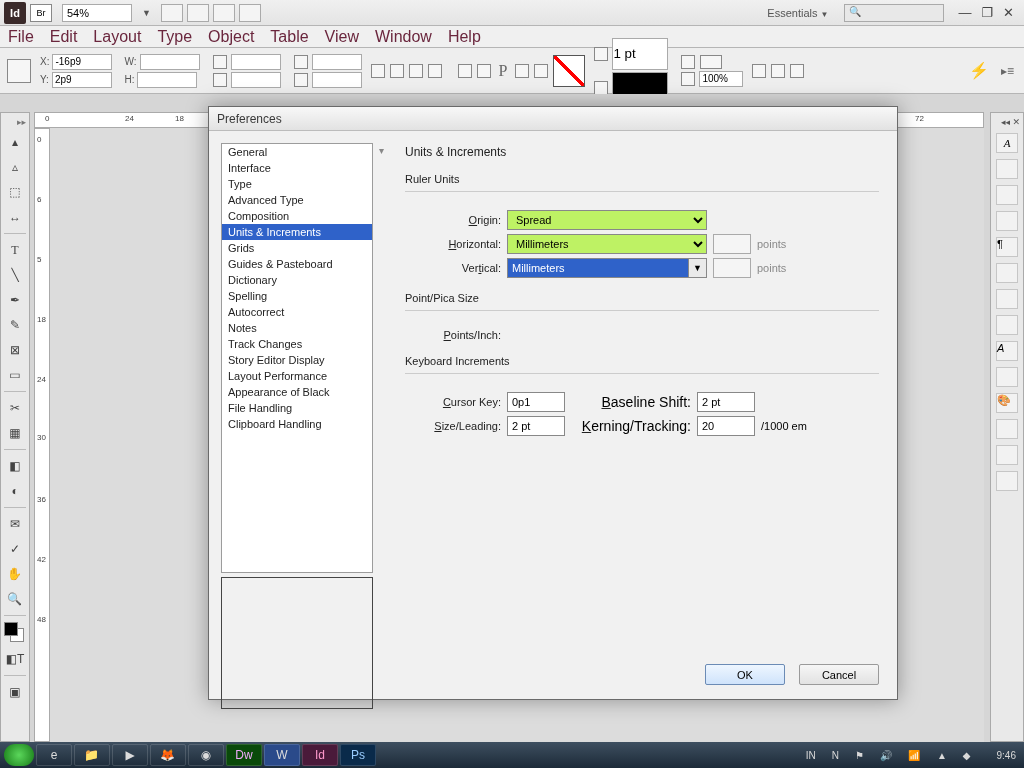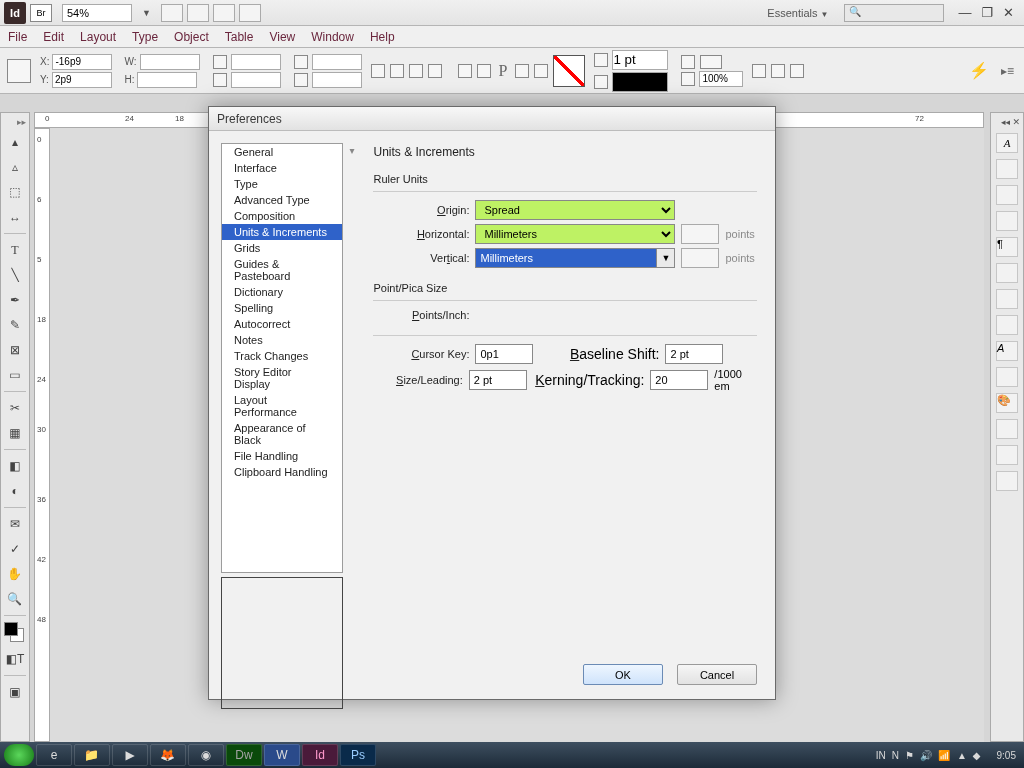--- a/index.html
+++ b/index.html
@@ -12,31 +12,31 @@
 .appbar .zoom { width:70px; font-size:11px; padding:2px 4px; border:1px solid #aaa; background:#fff; margin-right:10px;}
 .appbar .dd { width:22px; height:18px; border:1px solid #aaa; margin-right:4px; background:#f4f4f4;}
 .appbar .spacer{flex:1;}
 .appbar .ws { font-size:11px; padding:2px 10px; color:#555; margin-right:6px;}
 .appbar .search{width:100px;height:18px;border:1px solid #aaa;background:#e8e8e8;margin-right:4px;}
 .appbar .winbtns{display:flex;gap:10px;padding:0 10px;}
 .appbar .winbtns span{font-size:13px;color:#444;}
 
 
 .menubar { height: 22px; background:#f0f0f0; display:flex; align-items:center; padding:0 8px; gap:16px; border-bottom:1px solid #b5b5b5;}
-.menubar span { color:#6a263d; font-size:12px; }
+.menubar span { color:#6a263d; font-size:16px; }
 
 
 .ctrl { height:46px; background:#eeeeee; border-bottom:1px solid #b5b5b5; display:flex; align-items:center; padding:0 6px; gap:4px; font-size:10px;}
 .ctrl .mini{width:60px;height:16px;border:1px solid #aaa;background:#fff;font-size:10px;padding:0 2px;}
 .ctrl .grp{display:flex;flex-direction:column;gap:2px;margin:0 4px;}
 .ctrl .block{width:14px;height:14px;border:1px solid #888;background:#f6f6f6;margin:0 1px;}
 .ctrl .seg{display:flex;align-items:center;gap:3px;}
 .ctrl .swatch{width:32px;height:32px;border:1px solid #555;position:relative;}
 .ctrl .swatch .none{position:absolute;inset:0;background:linear-gradient(to top right,transparent 46%,red 46%,red 54%,transparent 54%),#fff;}
-.ctrl .longfield{width:56px;height:20px;border:1px solid #aaa;background:#fff;}
+.ctrl .longfield{width:56px;height:32px;border:1px solid #aaa;background:#fff;}
 .ctrl .lbl{color:#555;}
 
 
 .docarea{position:absolute;top:94px;left:0;right:0;bottom:26px;background:#d6d6d6;}
 .tab{position:absolute;top:0;left:34px;height:18px;background:#f2f2f2;border:1px solid #aaa;border-bottom:none;padding:0 10px;font-size:11px;display:flex;align-items:center;color:#444;margin-top:19px;}
 .tab .x{margin-left:8px;color:#888;}
 .hruler{position:absolute;top:18px;left:34px;right:40px;height:16px;background:#fff;border:1px solid #aaa;font-size:8px;}
 .hruler span{position:absolute;top:1px;color:#444;}
 .vruler{position:absolute;top:34px;left:34px;width:16px;bottom:0;background:#fff;border:1px solid #aaa;font-size:8px;}
 .vruler span{position:absolute;left:2px;color:#444;}
@@ -49,53 +49,53 @@
 .toolbox .sw{width:22px;height:22px;position:relative;}
 .toolbox .sw .f{position:absolute;width:14px;height:14px;background:#000;border:1px solid #888;}
 .toolbox .sw .b{position:absolute;width:14px;height:14px;background:#fff;border:1px solid #888;top:6px;left:6px;}
 
 
 .rpanel{position:absolute;top:18px;right:0;width:34px;bottom:0;background:#e9e9e9;border:1px solid #aaa;display:flex;flex-direction:column;align-items:center;padding-top:4px;gap:6px;}
 .rpanel .ic{width:22px;height:20px;border:1px solid #c6c6c6;background:#f2f2f2;}
 .rpanel .top{height:10px;width:100%;display:flex;justify-content:flex-end;padding:0 3px;font-size:9px;color:#555;}
 
 
-.dialog{position:absolute;top:106px;left:208px;width:568px;height:594px;background:#f1f1f1;border:1px solid #6a6a6a;box-shadow:0 0 20px rgba(0,0,0,.35);}
+.dialog{position:absolute;top:106px;left:208px;width:690px;height:594px;background:#f1f1f1;border:1px solid #6a6a6a;box-shadow:0 0 20px rgba(0,0,0,.35);}
 .dialog .titlebar{height:24px;background:linear-gradient(#f8f8f8,#e2e2e2);border-bottom:1px solid #bcbcbc;display:flex;align-items:center;padding:0 8px;font-size:12px;color:#3a3a3a;}
 .dialog .body{display:flex;height:calc(100% - 24px);}
 .dialog .catlist{width:170px;padding:12px 6px 8px 12px;}
 .dialog .catlist .box{border:1px solid #9c9c9c;height:430px;background:#fff;overflow:auto;}
-.dialog .catlist .cat{padding:2px 12px;font-size:11px;color:#222;cursor:default;}
+.dialog .catlist .cat{padding:2px 6px;font-size:11px;color:#222;cursor:default;}
 .dialog .catlist .cat.sel{background:#2f62c9;color:#fff;}
 .dialog .catlist .emptybox{border:1px solid #444;height:132px;margin-top:4px;}
 .dialog .main{flex:1;padding:14px 18px 10px 16px;position:relative;}
 .dialog h3{font-size:12px;font-weight:normal;color:#222;margin-bottom:14px;}
 .group{margin-bottom:14px;}
 .group .gtitle{font-size:11px;color:#222;margin-bottom:6px;}
-.group .ginner{border-top:1px solid #ccc;padding-top:4px;}
+.group .ginner{border-top:1px solid #ccc;padding-top:14px;}
 .row{display:flex;align-items:center;margin:4px 0;gap:6px;}
 .row .lab{width:96px;text-align:right;font-size:11px;color:#222;}
 .row select,.row .sel{width:200px;height:20px;border:1px solid #888;background:#bef264;font-size:11px;padding:0 4px;}
 .row .sel.hilite{background:#2f62c9;color:#fff;display:flex;align-items:center;position:relative;}
 .row .sel.hilite .arr{position:absolute;right:0;top:0;width:18px;height:18px;background:#eaeaea;border-left:1px solid #888;color:#000;display:flex;align-items:center;justify-content:center;font-size:9px;}
 .row .numbox{width:38px;height:20px;border:1px solid #aaa;background:#f5f5f5;}
 .row .unit{color:#8a8a8a;font-size:11px;}
 .row .tf{width:58px;height:20px;border:1px solid #888;background:#fff;font-size:11px;padding:0 4px;}
 .kb .row .lab{width:96px;}
 .kb .row .lab2{width:120px;text-align:right;font-size:14px;}
 .dialog .buttons{position:absolute;right:18px;bottom:14px;display:flex;gap:14px;}
 .dialog .buttons button{width:80px;height:21px;font-size:11px;border:1px solid #6b8bb5;background:linear-gradient(#eef6ff,#cfe3fb);border-radius:2px;}
 .dialog .buttons button.cancel{border:1px solid #9a9a9a;background:linear-gradient(#f6f6f6,#e2e2e2);}
 
 
 .taskbar{position:absolute;left:0;right:0;bottom:0;height:26px;background:linear-gradient(#3e4f60,#1c2a38);display:flex;align-items:center;padding:0 4px;gap:2px;}
 .taskbar .tb{width:36px;height:22px;border:1px solid rgba(255,255,255,.15);border-radius:2px;display:flex;align-items:center;justify-content:center;font-size:12px;color:#dcdcdc;}
 .taskbar .start{width:30px;height:22px;border-radius:11px;background:radial-gradient(circle,#5bd75b,#167a16);}
 .taskbar .spacer{flex:1;}
-.taskbar .tray{display:flex;gap:6px;color:#d8d8d8;font-size:10px;padding-right:4px;}
+.taskbar .tray{display:flex;gap:16px;color:#d8d8d8;font-size:10px;padding-right:4px;}
 
 .under { text-decoration: underline; text-decoration-color:#222;}
 </style>
 </head>
 <body>
 
 <div class="appbar">
   <div class="logo">Id</div>
   <div class="br">Br</div>
   <input class="zoom" value="54%" style="">
@@ -225,21 +225,21 @@
     <span style="left:90px">24</span>
     <span style="left:140px">18</span>
     <span style="left:880px">72</span>
   </div>
   <div class="vruler">
     <span style="top:6px">0</span>
     <span style="top:66px">6</span>
     <span style="top:126px">5</span>
     <span style="top:186px">18</span>
     <span style="top:246px">24</span>
-    <span style="top:296px">30</span>
+    <span style="top:304px">30</span>
     <span style="top:366px">36</span>
     <span style="top:426px">42</span>
     <span style="top:486px">48</span>
   </div>
   <div class="canvas"></div>
 
   <div class="toolbox">
     <div style="font-size:9px;color:#777;align-self:flex-end;padding-right:3px">▸▸</div>
     <div class="tool">▴</div>
     <div class="tool">▵</div>
@@ -357,20 +357,21 @@
       <div class="group">
         <div class="gtitle">Point/Pica Size</div>
         <div class="ginner">
           <div class="row">
             <span class="lab"><span class="under">P</span>oints/Inch:</span>
           </div>
         </div>
       </div>
 
       <div class="group kb">
+        <div class="gtitle">Keyboard Increments</div>
         <div class="ginner">
           <div class="row">
             <span class="lab"><span class="under">C</span>ursor Key:</span>
             <input class="tf" value="0p1" style="">
             <span class="lab2"><span class="under">B</span>aseline Shift:</span>
             <input class="tf" value="2 pt" style="">
           </div>
           <div class="row">
             <span class="lab"><span class="under">S</span>ize/Leading:</span>
             <input class="tf" value="2 pt" style="">
@@ -389,28 +390,28 @@
   </div>
 </div>
 
 <div class="taskbar">
   <div class="start"></div>
   <div class="tb">e</div>
   <div class="tb">📁</div>
   <div class="tb">▶</div>
   <div class="tb">🦊</div>
   <div class="tb">◉</div>
-  <div class="tb" style="background:#0a4a0a;color:#a3a3a3">Dw</div>
+  <div class="tb" style="background:#0a4a0a;color:#f0abfc">Dw</div>
   <div class="tb" style="background:#2a4a8a">W</div>
   <div class="tb" style="background:#4a1a3a;color:#f9c">Id</div>
   <div class="tb" style="background:#0a2a4a;color:#9cf">Ps</div>
   <div class="spacer"></div>
   <div class="tray">
     <span>IN</span>
     <span>N</span>
     <span>⚑</span>
     <span>🔊</span>
     <span>📶</span>
     <span>▲</span>
     <span>◆</span>
-    <span style="margin-left:10px">9:05</span>
+    <span style="margin-left:10px">9:46</span>
   </div>
 </div>
 
 </body></html>

